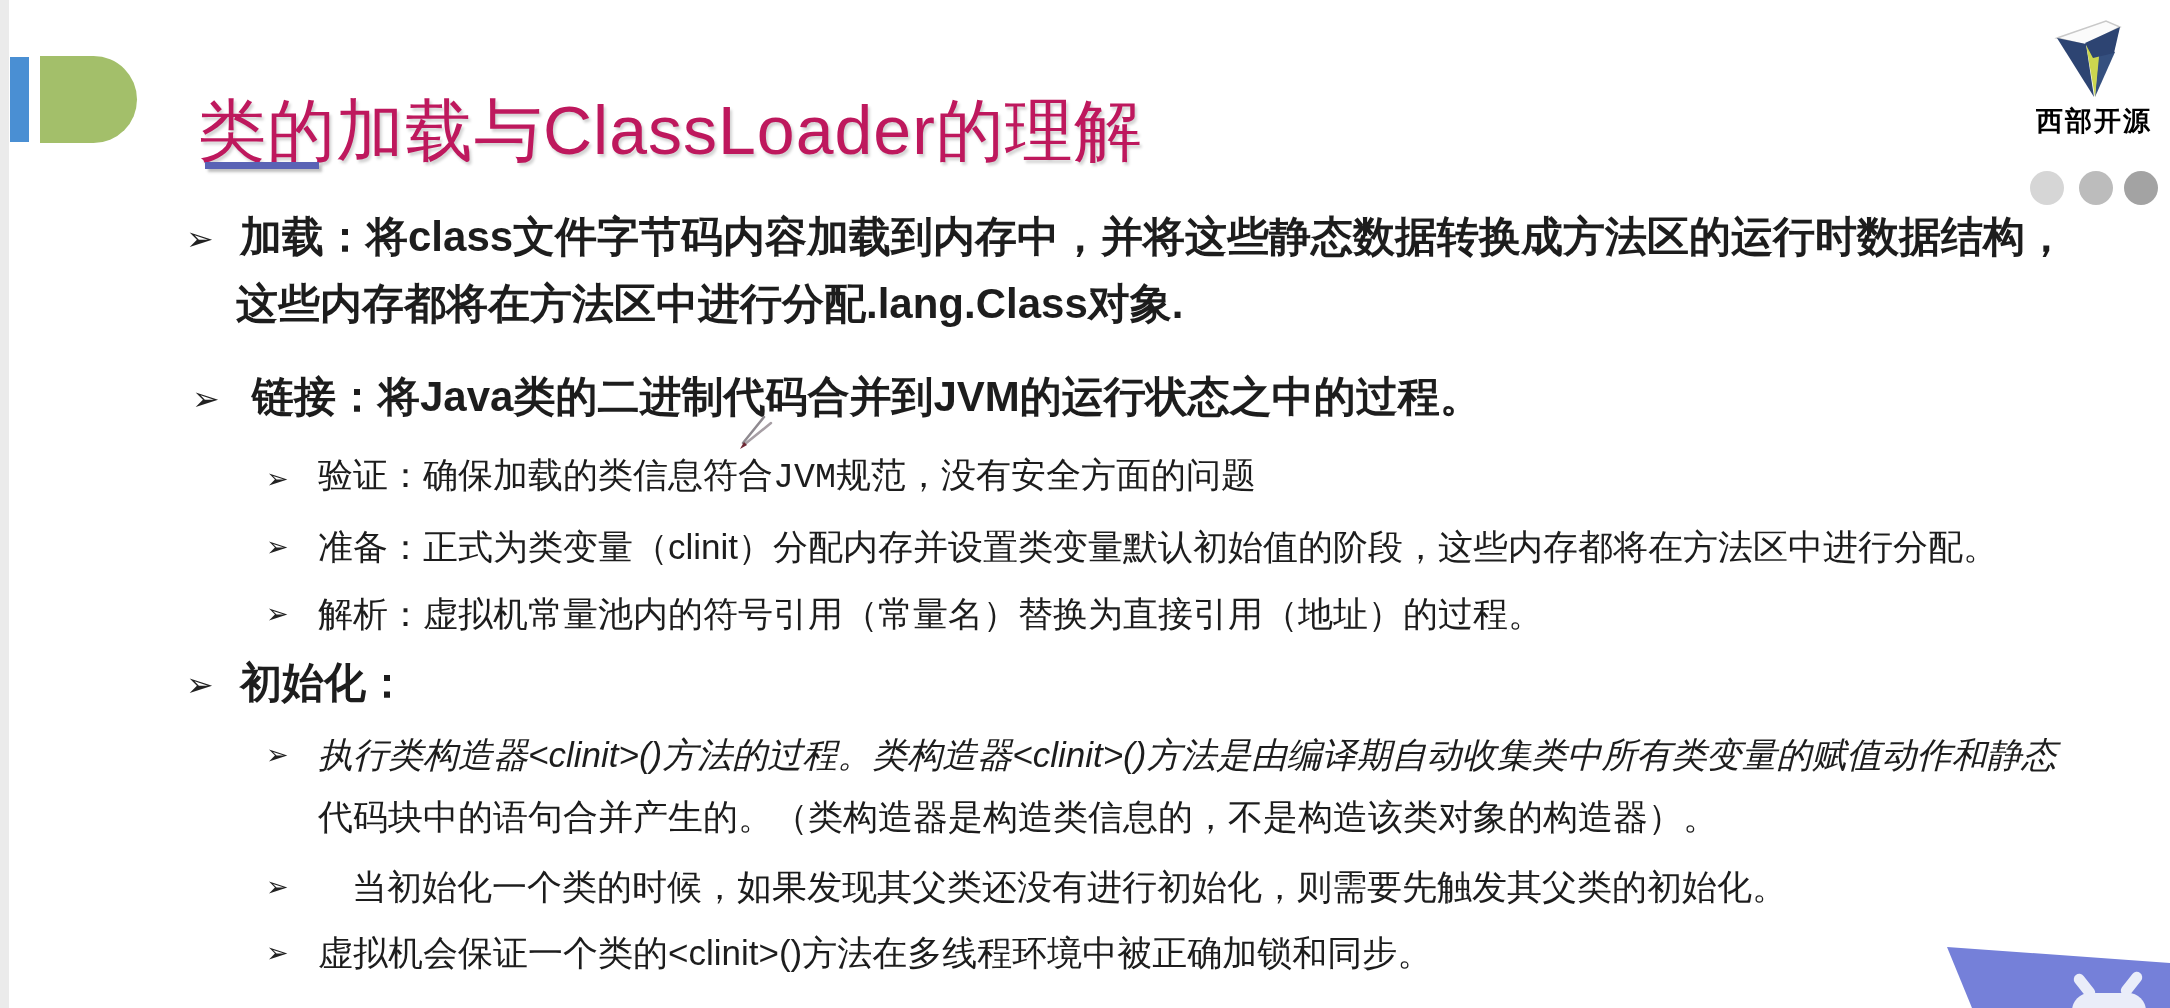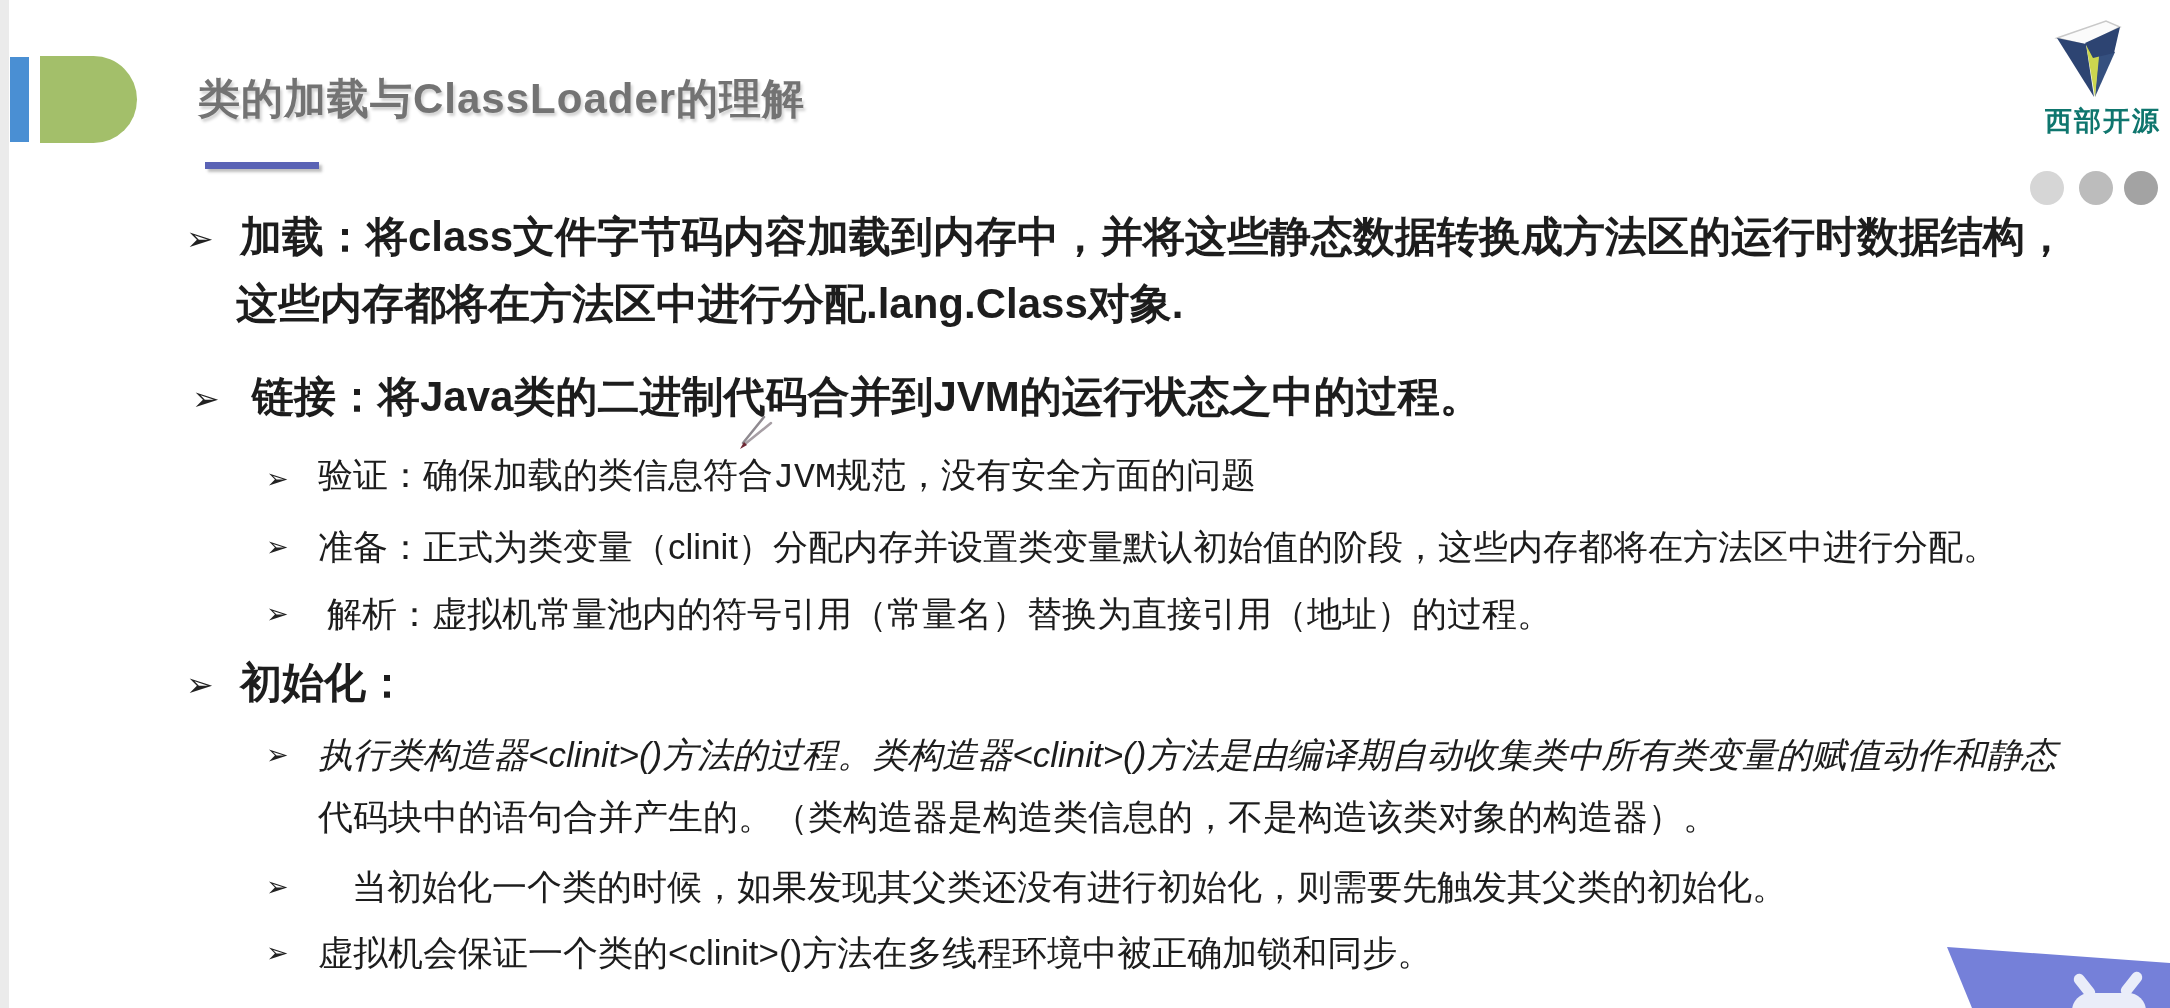--- a/index.html
+++ b/index.html
@@ -9,29 +9,29 @@
     font-family:"Liberation Sans","DejaVu Sans",sans-serif;
     color:#1d1d1d;
   }
   .abs{position:absolute;white-space:nowrap;line-height:1;}
   
   .edge-strip{left:0;top:0;width:9px;height:1008px;background:#ebebeb;}
   
   .blue-bar{left:10px;top:57px;width:19px;height:85px;background:#4a8fd3;}
   .green-d{left:40px;top:56px;width:97px;height:87px;background:#a3bf6a;border-radius:0 48px 48px 0;}
   .slide-title{
-    left:198px;top:50px;font-size:42px;font-weight:bold;color:#737373;
+    left:198px;top:50px;font-size:68px;font-weight:normal;color:#be185d;
     letter-spacing:1px;text-shadow:2px 3px 3px rgba(0,0,0,0.18);
   }
   .title-underline{left:205px;top:162px;width:114px;height:7px;background:#5a63b5;
     box-shadow:3px 3px 3px rgba(110,110,110,0.45);}
   
   .logo-box{left:2038px;top:8px;width:132px;height:100px;}
-  .logo-text{left:2036px;top:108px;width:134px;text-align:center;
-    font-size:27px;font-weight:bold;color:#0f766e;letter-spacing:2px;}
+  .logo-text{left:2036px;top:108px;width:134px;
+    font-size:27px;font-weight:bold;color:#000000;letter-spacing:2px;}
   .dot{width:34px;height:34px;border-radius:50%;}
   .dot1{left:2030px;top:171px;background:#d6d6d6;}
   .dot2{left:2079px;top:171px;background:#bcbcbc;}
   .dot3{left:2124px;top:171px;background:#a3a3a3;}
   
   .l1-text{font-size:42px;font-weight:bold;}
   .l2-text{font-size:35px;}
   .arrow1{font-size:33px;color:#222;}
   .arrow2{font-size:27px;color:#222;}
   
@@ -69,21 +69,21 @@
 <span class="abs arrow1" style="left:192px;top:382px;">➢</span>
 <div class="abs l1-text" style="left:252px;top:376px;">链接：将Java类的二进制代码合并到JVM的运行状态之中的过程。</div>
 
 <span class="abs arrow2" style="left:266px;top:466px;">➢</span>
 <div class="abs l2-text" style="left:318px;top:461px;font-family:Liberation Mono, monospace;">验证：确保加载的类信息符合JVM规范，没有安全方面的问题</div>
 
 <span class="abs arrow2" style="left:266px;top:534px;">➢</span>
 <div class="abs l2-text" style="left:318px;top:529px;">准备：正式为类变量（clinit）分配内存并设置类变量默认初始值的阶段，这些内存都将在方法区中进行分配。</div>
 
 <span class="abs arrow2" style="left:266px;top:601px;">➢</span>
-<div class="abs l2-text" style="left:318px;top:596px;margin-left:9px;">解析：虚拟机常量池内的符号引用（常量名）替换为直接引用（地址）的过程。</div>
+<div class="abs l2-text" style="left:318px;top:596px;">解析：虚拟机常量池内的符号引用（常量名）替换为直接引用（地址）的过程。</div>
 
 <span class="abs arrow1" style="left:186px;top:668px;">➢</span>
 <div class="abs l1-text" style="left:240px;top:662px;">初始化：</div>
 
 <span class="abs arrow2" style="left:266px;top:742px;">➢</span>
 <div class="abs l2-text" style="left:318px;top:737px;font-style:italic;">执行类构造器&lt;clinit&gt;()方法的过程。类构造器&lt;clinit&gt;()方法是由编译期自动收集类中所有类变量的赋值动作和静态</div>
 <div class="abs l2-text" style="left:318px;top:803px;font-family:Liberation Mono, monospace;">代码块中的语句合并产生的。（类构造器是构造类信息的，不是构造该类对象的构造器）。</div>
 
 <span class="abs arrow2" style="left:266px;top:874px;">➢</span>
 <div class="abs l2-text" style="left:318px;top:869px;margin-left:34px;">当初始化一个类的时候，如果发现其父类还没有进行初始化，则需要先触发其父类的初始化。</div>

